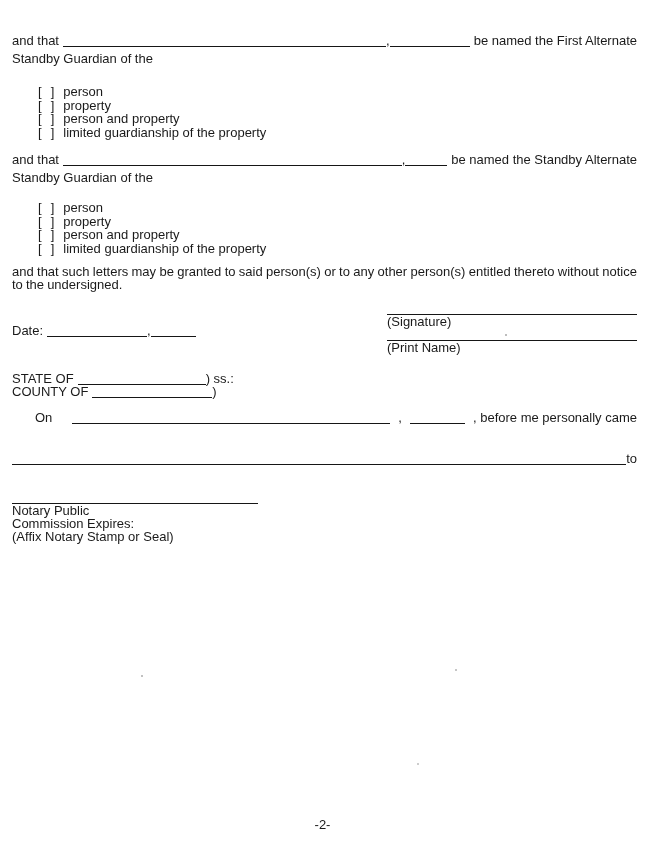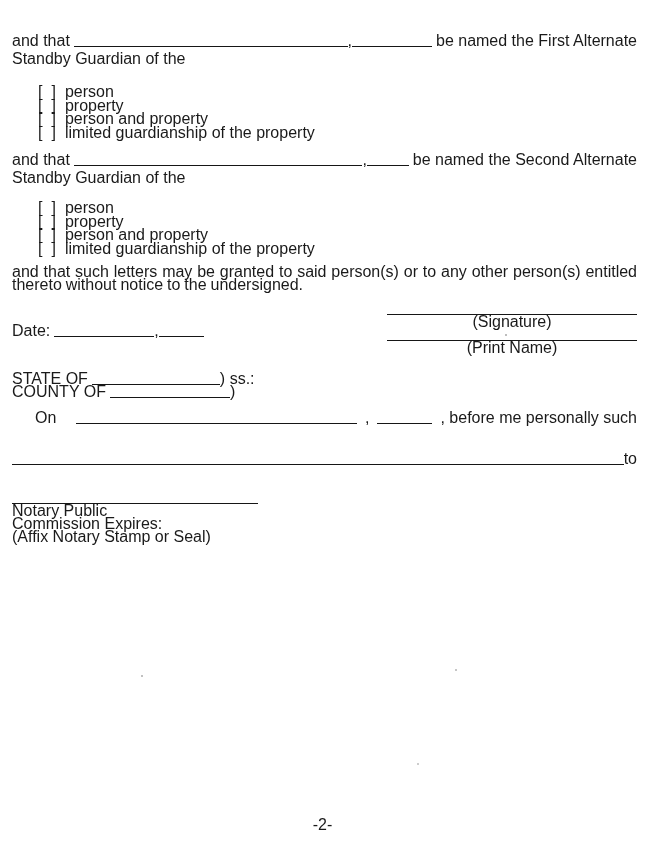--- a/index.html
+++ b/index.html
@@ -5,21 +5,21 @@
   * { margin: 0; padding: 0; box-sizing: border-box; }
   html, body { background: #ffffff; }
   body { width: 645px; height: 850px; overflow: hidden; }
 
   .page {
     position: relative;
     width: 645px;
     height: 850px;
     background: #ffffff;
     font-family: "Liberation Sans", sans-serif;
-    font-size: 16px;
+    font-size: 13px;
     line-height: 13px;
     color: #1a1a1a;
     padding: 34px 8px 0 12px;
   }
 
   .row { display: flex; align-items: flex-end; }
   .row > span { white-space: nowrap; }
 
   .blank {
     display: inline-block;
@@ -39,21 +39,21 @@
   .cb-label { white-space: nowrap; }
 
   .para { text-align: justify; word-spacing: -0.5px; }
 
   
   .sig-row { display: flex; margin-top: 23px; }
   .sig-left { flex: 1 1 auto; }
   .date-line { display: flex; align-items: center; margin-top: 10px; width: 215px; }
   .sig-right { flex: 0 0 250px; }
   .sig-line { border-bottom: 1.4px solid #161616; height: 0; }
-  .sig-caption { text-align: center; }
+  .sig-caption { text-align: left; }
   .sig-spacer { height: 12px; }
 
   
   .sc-row { display: flex; align-items: flex-end; }
 
   .indent-on { margin-left: 23px; gap: 8px; }
 
   .notary-rule {
     width: 246px;
     border-bottom: 1.4px solid #161616;
@@ -131,21 +131,21 @@
   </div>
 
   <div style="margin-top:14px">
     <div class="row">
       <span>and that</span>
       <span class="gap-sm"></span>
       <span class="blank grow"></span>
         <span>,</span>
         <span class="blank" style="width:42px"></span>
       <span class="gap-sm"></span>
-      <span>be named the Second Alternate</span>
+      <span>be named the Standby Alternate</span>
     </div>
     <div class="mt-line2">Standby Guardian of the</div>
 
     <div class="cb-list" style="margin-top:17px">
       <div class="cb-row">
         <span class="cb">
             <span>[</span>
             <span class="cb-gap"></span>
             <span>]</span>
           </span>
@@ -213,21 +213,21 @@
       <span>)</span>
     </div>
   </div>
 
   <div class="row indent-on" style="margin-top:13px">
     <span>On</span>
     <span class="gap-sm"></span>
     <span class="blank grow"></span>
       <span>,</span>
       <span class="blank" style="width:55px"></span>
-    <span>, before me personally such</span>
+    <span>, before me personally came</span>
   </div>
 
   <div class="row" style="margin-top:28px">
     <span class="blank grow"></span>
     <span>to</span>
   </div>
 
 
   <div>
     <div class="notary-rule"></div>

